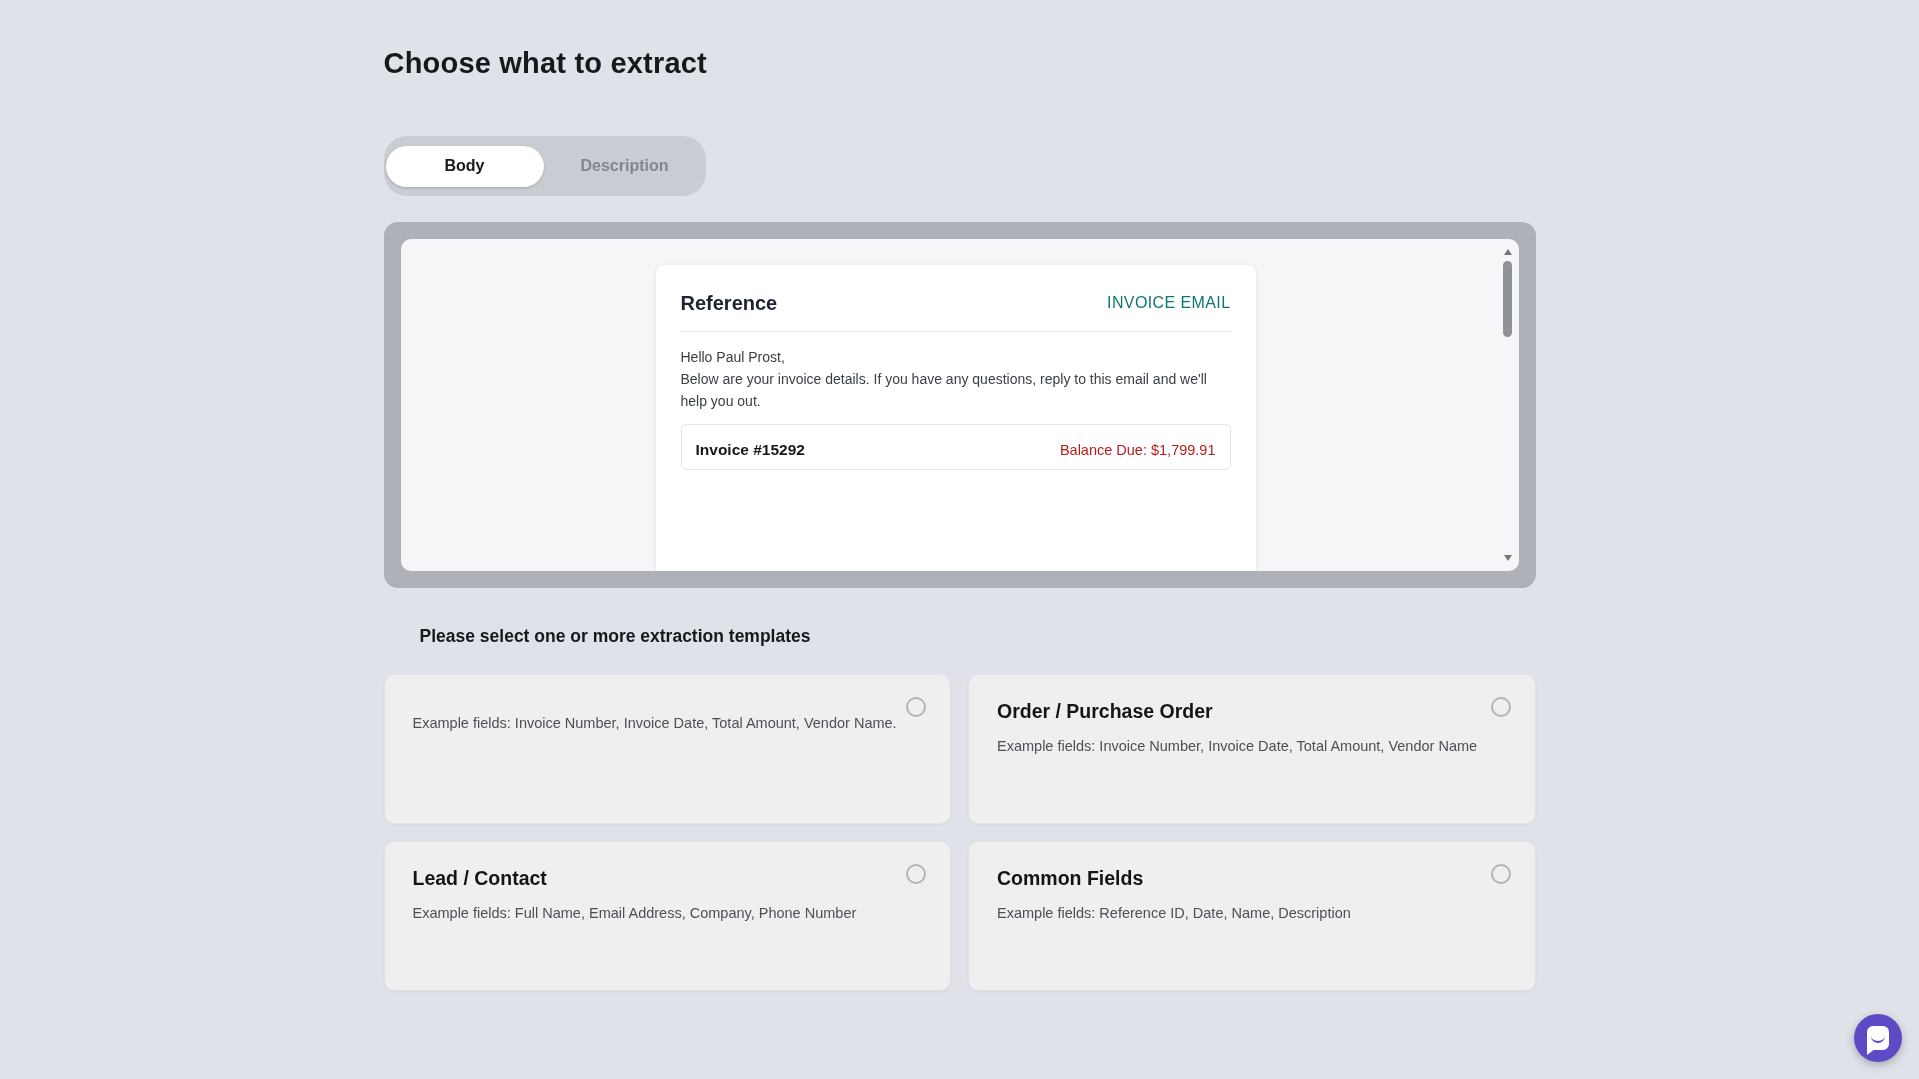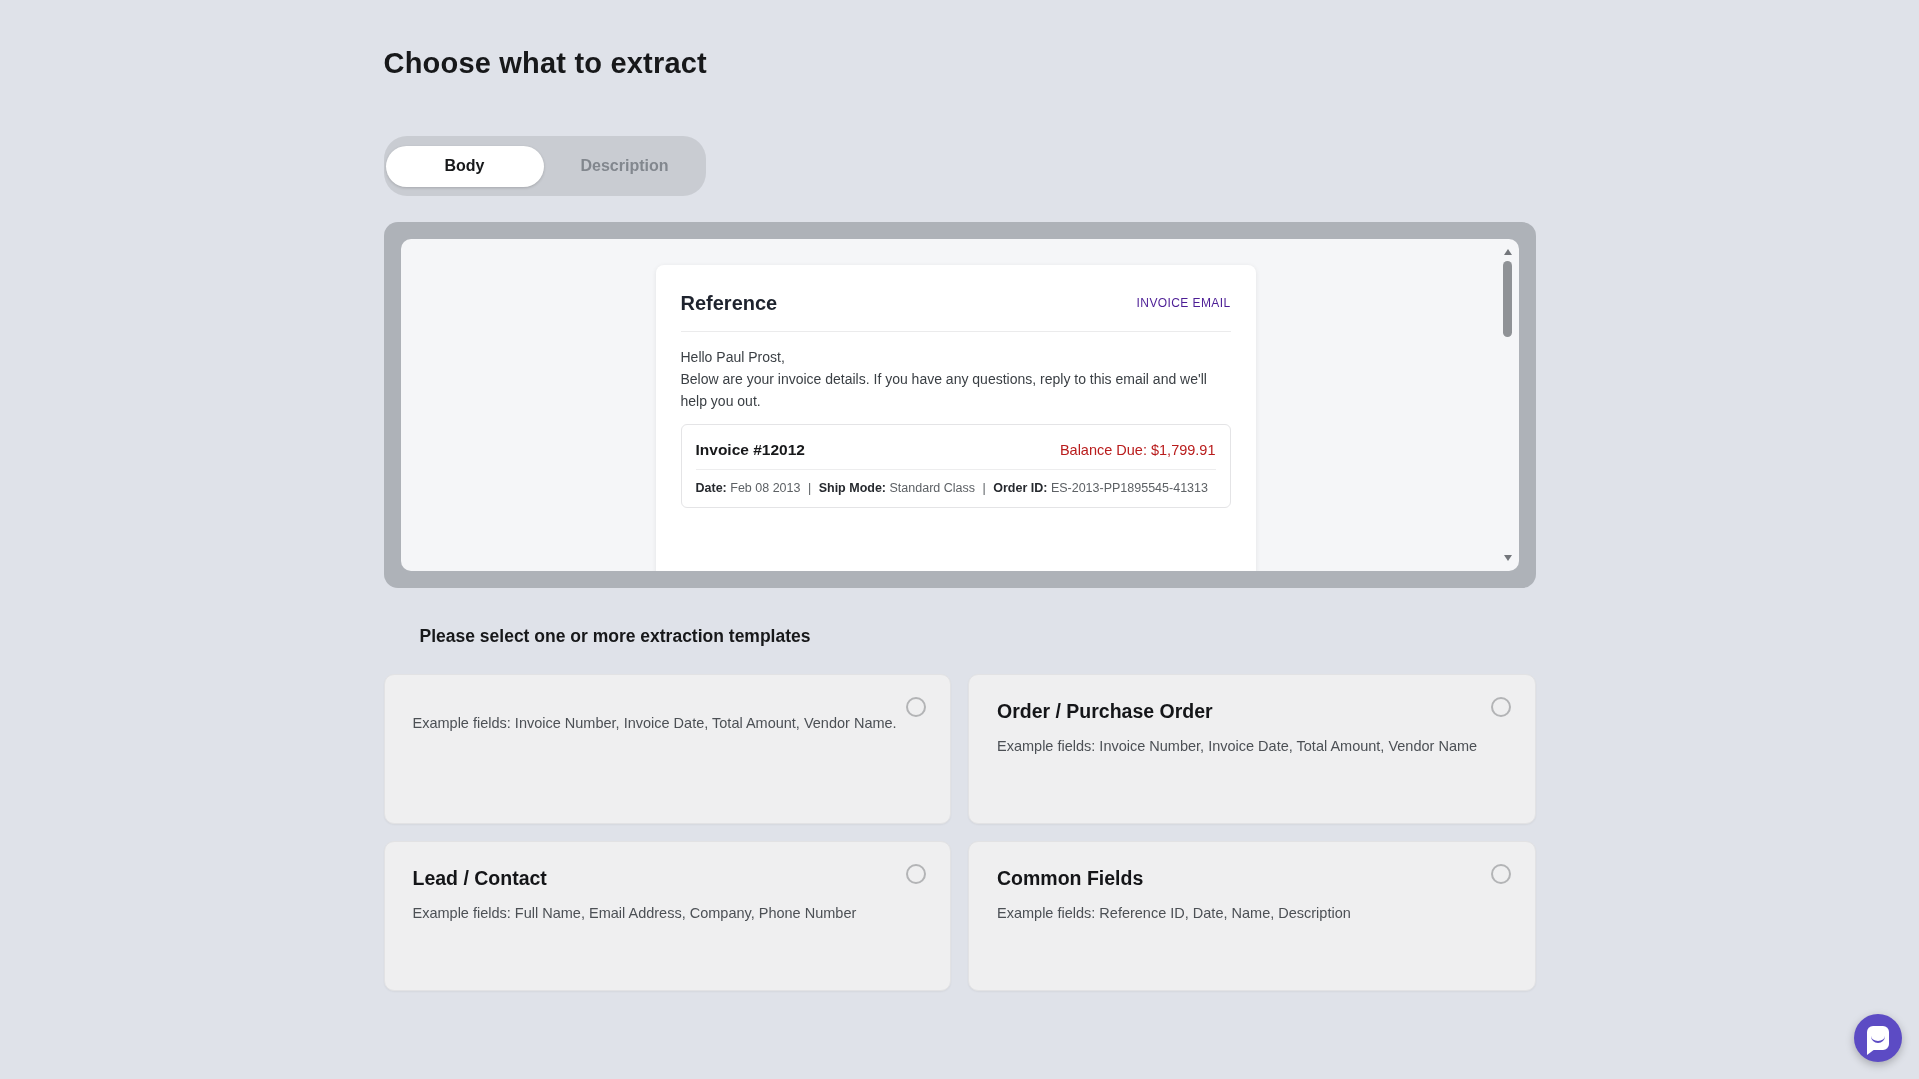--- a/index.html
+++ b/index.html
@@ -46,21 +46,21 @@
   }
 
   .email-card {
     position:absolute; left:255px; top:26px; width:600px; height:340px;
     background:#ffffff; border-radius:8px 8px 0 0;
     box-shadow:0 1px 5px rgba(0,0,0,.08);
     padding:26px 25px;
   }
   .email-head { display:flex; justify-content:space-between; align-items:center; height:24px; }
   .brand { font-size:20px; font-weight:700; color:#1e232e; }
-  .badge { font-size:12px; color:#4c1d95; letter-spacing:.4px;padding-left:16px; }
+  .badge { font-size:16px; color:#0f766e; letter-spacing:.4px;padding-left:16px; }
   .email-divider { border:none; border-top:1px solid #ebebec; margin-top:16px; }
   .email-text { font-size:14px; color:#3a3f44; line-height:22px; }
   .greeting { margin-top:14px; }
   .intro { max-width:540px; }
 
   .invoice-box {
     margin-top:12px; border:1px solid #e4e4e6; border-radius:6px;
     padding:16px 14px 10px;
   }
   .inv-row1 { display:flex; justify-content:space-between; align-items:baseline; }
@@ -148,32 +148,22 @@
         <div class="email-head">
           <div class="brand">Reference</div>
           <div class="badge">INVOICE EMAIL</div>
         </div>
         <hr class="email-divider">
         <p class="email-text greeting">Hello Paul Prost,</p>
         <p class="email-text intro">Below are your invoice details. If you have any questions, reply to this email and we'll help you out.</p>
 
         <div class="invoice-box">
           <div class="inv-row1">
-            <span class="inv-number">Invoice #12012</span>
+            <span class="inv-number">Invoice #15292</span>
             <span class="inv-balance">Balance Due: $1,799.91</span>
-          </div>
-          <div class="inv-meta">
-            <b>Date:</b>
-            <span>Feb 08 2013</span>
-            <span class="pipe">|</span>
-            <b>Ship Mode:</b>
-            <span>Standard Class</span>
-            <span class="pipe">|</span>
-            <b>Order ID:</b>
-            <span>ES-2013-PP1895545-41313</span>
           </div>
         </div>
       </div>
 
       <div class="scrollbar">
         <div class="sb-arrow sb-up"></div>
         <div class="sb-thumb"></div>
         <div class="sb-arrow sb-down"></div>
       </div>
 

